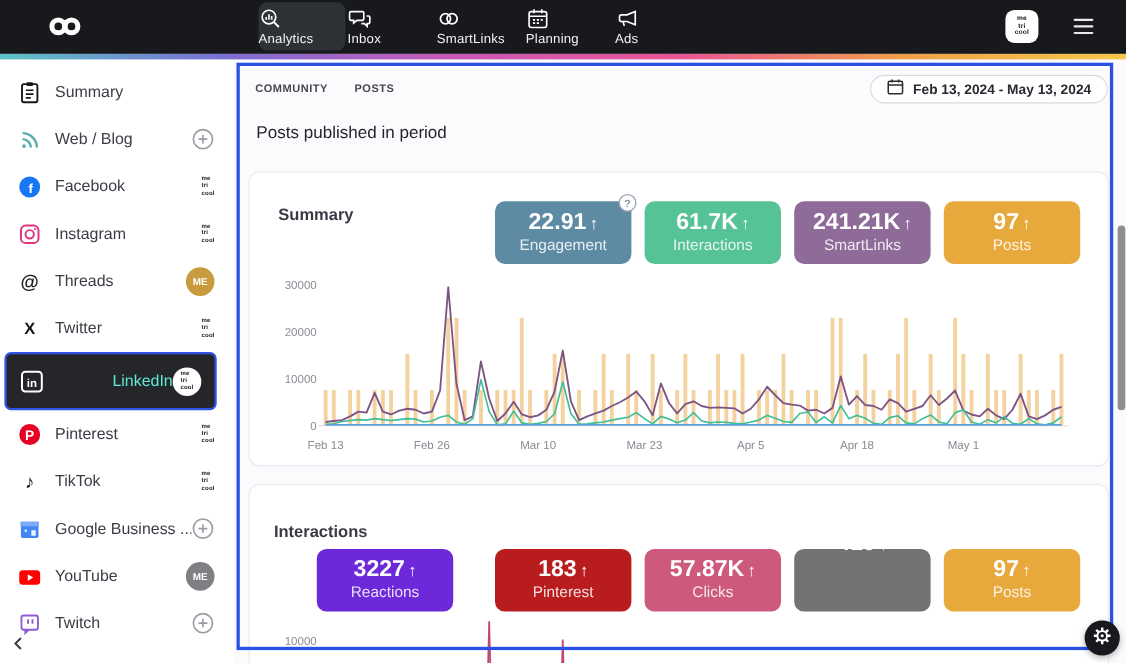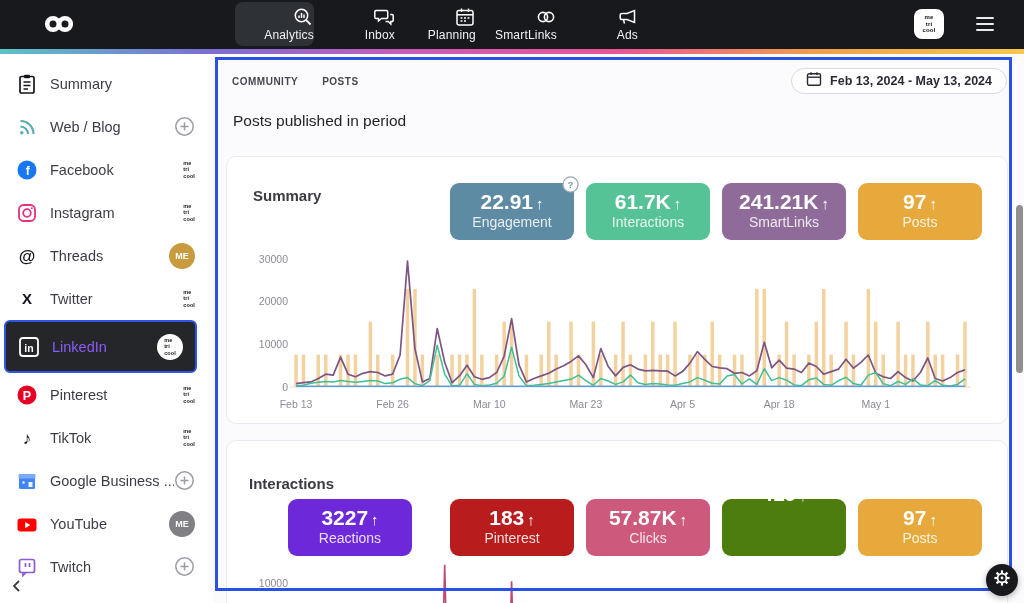--- a/index.html
+++ b/index.html
@@ -4,37 +4,37 @@
 <style>
   * { margin:0; padding:0; box-sizing:border-box; }
   html,body { background:#e8e8ec; }
   body { font-family:"Liberation Sans", sans-serif; }
   .stage { position:relative; width:1024px; height:603px; background:#fdfdfe; overflow:hidden; }
 
   
   .topbar { position:absolute; left:0; top:0; width:1024px; height:49px; background:#17191d; z-index:20; }
   .logo { position:absolute; left:42px; top:14px; }
   .nav-wrap { position:absolute; left:235px; top:2px; display:flex; gap:2px; }
-  .nav-item { width:79px; height:44px; border-radius:8px; display:flex; flex-direction:column; align-items:flex-end; justify-content:center; gap:1px; cursor:pointer; }
+  .nav-item { width:79px; height:44px; border-radius:8px; display:flex; flex-direction:column; align-items:flex-start; justify-content:center; gap:1px; cursor:pointer; }
   .nav-item.active { background:#2e3237; }
   .nav-ic { height:20px; display:flex; align-items:center; }
   .nav-lb { font-size:12px; color:#f2f2f4; letter-spacing:.2px; }
   .acct-badge { position:absolute; right:80px; top:9px; width:30px; height:30px; background:#fff; border-radius:8px; display:flex; flex-direction:column; align-items:center; justify-content:center; cursor:pointer; }
   .acct-badge span { font-size:6px; font-weight:bold; color:#141419; line-height:1.15; letter-spacing:.2px; }
   .burger { position:absolute; right:30px; top:17px; width:18px; height:14px; display:flex; flex-direction:column; justify-content:space-between; cursor:pointer; }
   .burger i { display:block; height:2px; background:#e9e9ee; border-radius:1px; }
   .grad { position:absolute; left:0; top:49px; width:1024px; height:5px; z-index:21; }
 
   
   .sidebar { position:absolute; left:0; top:54px; width:213px; height:549px; background:#fff; padding-top:8px; }
   .side-item { height:43px; display:flex; align-items:center; padding:0 18px 0 15px; cursor:pointer; }
   .s-ic { width:24px; height:24px; display:flex; align-items:center; justify-content:center; margin-right:11px; flex:none; }
   .s-label { font-size:14.5px; color:#3c3c46; flex:1; white-space:nowrap; overflow:hidden; }
   .side-item.selected { background:#24262a; border:2px solid #2f54e6; border-radius:6px; margin:0 16px 0 4px; padding:0 12px 0 11px; height:53px; }
-  .side-item.selected .s-label { color:#8b5cf6; }
+  .side-item.selected .s-label { color:#5eead4;text-align:right; }
   .s-badge { flex:none; display:flex; align-items:center; justify-content:center; }
   .mc-mini { font-size:5.5px; font-weight:bold; color:#16161c; line-height:1.12; letter-spacing:.1px; }
   .me-circle { width:26px; height:26px; border-radius:50%; display:flex; align-items:center; justify-content:center; font-size:9px; font-weight:bold; color:#fff; }
   .me-gold { background:#c79b3e; }
   .me-gray { background:#808084; }
   .mc-circle { width:26px; height:26px; border-radius:50%; background:#fff; display:flex; align-items:center; justify-content:center; }
   .collapse-btn { position:absolute; left:9px; bottom:5px; cursor:pointer; }
 
   
   .main { position:absolute; left:213px; top:54px; width:811px; height:549px; background:#fbfbfd; }
@@ -95,42 +95,42 @@
           <span class="nav-ic">
             <svg width="22" height="22" viewBox="0 0 22 22" fill="none" stroke="#fff" stroke-width="1.5">
               <path d="M3 4.5h10.5a1.2 1.2 0 011.2 1.2v5.6a1.2 1.2 0 01-1.2 1.2H8.5L5.5 15v-2.5H3a1.2 1.2 0 01-1.2-1.2V5.7A1.2 1.2 0 013 4.5z"></path>
               <path d="M17.2 8.5h1.8a1.2 1.2 0 011.2 1.2v4.6a1.2 1.2 0 01-1.2 1.2h-1.2V18l-2.6-2.5h-2.7"></path>
             </svg>
           </span>
           <span class="nav-lb">Inbox</span>
         </div>
         <div class="nav-item">
           <span class="nav-ic">
+            <svg width="22" height="22" viewBox="0 0 22 22" fill="none" stroke="#fff" stroke-width="1.6">
+              <circle cx="8" cy="11" r="4.6"></circle>
+              <circle cx="14" cy="11" r="4.6"></circle>
+            </svg>
+          </span>
+          <span class="nav-lb">SmartLinks</span>
+        </div>
+        <div class="nav-item">
+          <span class="nav-ic">
             <svg width="22" height="22" viewBox="0 0 22 22" fill="none" stroke="#fff" stroke-width="1.5">
               <rect x="3" y="4.5" width="16" height="14.5" rx="2"></rect>
               <line x1="3" y1="8.8" x2="19" y2="8.8"></line>
               <line x1="7.5" y1="2.5" x2="7.5" y2="6"></line>
               <line x1="14.5" y1="2.5" x2="14.5" y2="6"></line>
               <line x1="6.5" y1="12" x2="8.5" y2="12"></line>
               <line x1="10" y1="12" x2="12" y2="12"></line>
               <line x1="13.5" y1="12" x2="15.5" y2="12"></line>
               <line x1="6.5" y1="15" x2="8.5" y2="15"></line>
               <line x1="10" y1="15" x2="12" y2="15"></line>
             </svg>
           </span>
           <span class="nav-lb">Planning</span>
-        </div>
-        <div class="nav-item">
-          <span class="nav-ic">
-            <svg width="22" height="22" viewBox="0 0 22 22" fill="none" stroke="#fff" stroke-width="1.6">
-              <circle cx="8" cy="11" r="4.6"></circle>
-              <circle cx="14" cy="11" r="4.6"></circle>
-            </svg>
-          </span>
-          <span class="nav-lb">SmartLinks</span>
         </div>
         <div class="nav-item">
           <span class="nav-ic">
             <svg width="22" height="22" viewBox="0 0 22 22" fill="none" stroke="#fff" stroke-width="1.5">
               <path d="M18.5 4.5v12l-7.5-3H6a1.8 1.8 0 01-1.8-1.8V9.3A1.8 1.8 0 016 7.5h5l7.5-3z"></path>
               <path d="M7.5 13.8l1 3.7"></path>
             </svg>
           </span>
           <span class="nav-lb">Ads</span>
         </div>
@@ -435,21 +435,21 @@
             <span class="m-label">Reactions</span>
           </div>
           <div class="metric" style="background: #b91c1c; margin-left: 26px;">
             <span class="m-top"><span class="m-num">183</span><span class="m-arrow">↑</span></span>
             <span class="m-label">Pinterest</span>
           </div>
           <div class="metric" style="background: rgb(205, 90, 125);">
             <span class="m-top"><span class="m-num">57.87K</span><span class="m-arrow">↑</span></span>
             <span class="m-label">Clicks</span>
           </div>
-          <div class="metric" style="background: #4d7c0f; gap: 48px;">
+          <div class="metric" style="background: #737373; gap: 48px;">
             <span class="m-top"><span class="m-num">419</span><span class="m-arrow">↑</span></span>
             <span class="m-label">Shares</span>
           </div>
           <div class="metric" style="background: rgb(231, 169, 60);">
             <span class="m-top"><span class="m-num">97</span><span class="m-arrow">↑</span></span>
             <span class="m-label">Posts</span>
           </div>
         </div>
       <svg class="chart-svg" id="chart2" width="760" height="112" viewBox="0 0 760 112">
           <text x="44" y="27.5" text-anchor="end" font-size="10.5" fill="#8b8b95" font-family="Liberation Sans, sans-serif">10000</text>

